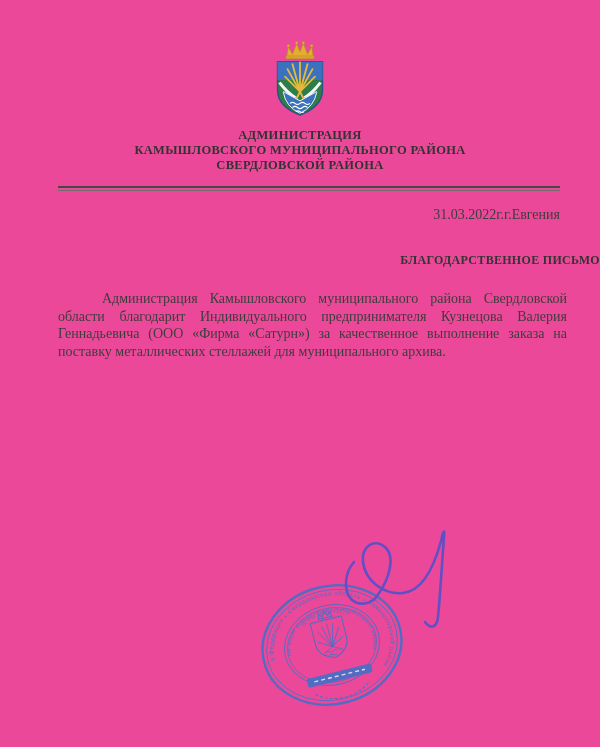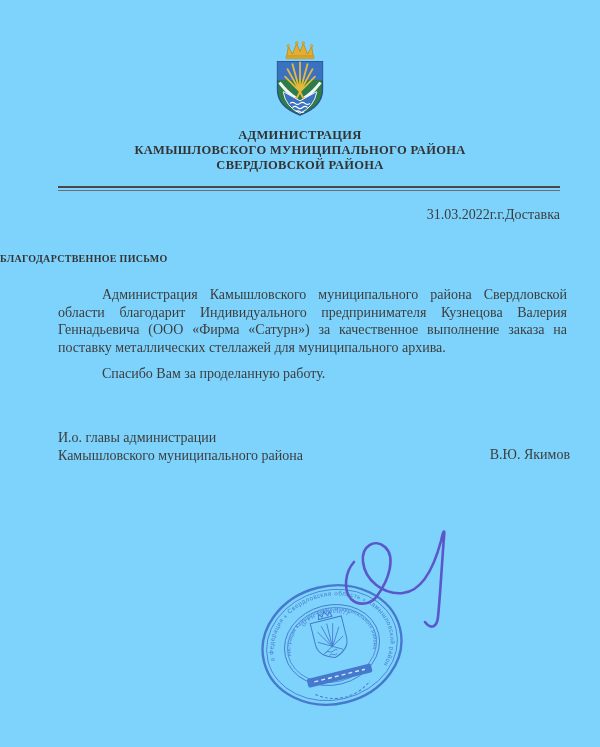--- a/index.html
+++ b/index.html
@@ -1,19 +1,19 @@
 <!DOCTYPE html>
 <html><head>
 <meta charset="utf-8">
 <style>
   html,body{margin:0;padding:0;background:#ffffff;}
   .page{
     position:relative;
     width:600px;height:747px;
-    background:#7dd3fc;
+    background:#ec4899;
     font-family:"Liberation Serif","DejaVu Serif",serif;
     color:#3d3d3d;
     box-sizing:border-box;
     padding-top:40px;
     overflow:hidden;
   }
   .emblem-wrap{text-align:center;height:80px;}
   .org-header{
     text-align:center;
     font-weight:bold;
@@ -30,23 +30,23 @@
     border-bottom:1.5px solid #6e6e6e;
   }
   .date-row{
     display:flex;
     justify-content:flex-end;
     margin:16px 40px 0 58px;
     font-size:14px;
     color:#3d3d3d;
   }
   .letter-title{
-    text-align:left;
+    text-align:right;
     font-weight:bold;
-    font-size:10px;
+    font-size:12px;
     letter-spacing:.3px;
     color:#343434;
     margin-top:30px;
   }
   .body-text{
     margin-top:22px;
     padding:0 26px 0 58px;
   }
   .body-text p{
     margin:0 7px 9px 0;
@@ -120,37 +120,29 @@
   <div class="org-header">
     <div>АДМИНИСТРАЦИЯ</div>
     <div>КАМЫШЛОВСКОГО МУНИЦИПАЛЬНОГО РАЙОНА</div>
     <div>СВЕРДЛОВСКОЙ РАЙОНА</div>
   </div>
 
   <div class="double-rule"></div>
 
   <div class="date-row">
     <span>31.03.2022г.</span>
-    <span>г.Доставка</span>
+    <span>г.Евгения</span>
   </div>
 
   <div class="letter-title">БЛАГОДАРСТВЕННОЕ ПИСЬМО</div>
 
   <div class="body-text">
     <p>Администрация Камышловского муниципального района Свердловской области  благодарит  Индивидуального предпринимателя Кузнецова Валерия Геннадьевича (ООО «Фирма «Сатурн») за качественное выполнение заказа на поставку металлических стеллажей для муниципального архива.</p>
-    <p>Спасибо Вам за проделанную работу.</p>
   </div>
 
-  <div class="signoff-row">
-    <div>
-      <div>И.о. главы администрации</div>
-      <div>Камышловского муниципального района</div>
-    </div>
-    <div class="signoff-name">В.Ю. Якимов</div>
-  </div>
 
   <svg class="signature-svg" width="132" height="132" viewBox="0 0 132 132" aria-hidden="true">
     <path d="M24,52 C15,62 13,80 21,89 C28,96 41,95 47,86 C59,70 66,47 55,37 C45,28 31,36 33,52 C35,70 53,85 73,83 C92,81 104,57 111,31 C113,22 115,17 114,27 C112,52 110,88 108,107 C107,117 101,120 95,112" fill="none" stroke="#5a50c8" stroke-width="2.6" stroke-linecap="round" opacity=".95"></path>
   </svg>
 
   <svg class="stamp-svg" width="152" height="132" viewBox="0 0 152 132" aria-hidden="true">
     <defs>
       <path id="ringPath" d="M -59,0 A 59,49 0 1 1 59,0 A 59,49 0 1 1 -59,0"></path>
       <path id="innerRingPath" d="M -42,0 A 42,34 0 1 1 42,0 A 42,34 0 1 1 -42,0"></path>
       <path id="ogrnPath" d="M -30,-15 A 32,26 0 0 1 30,-15"></path>

